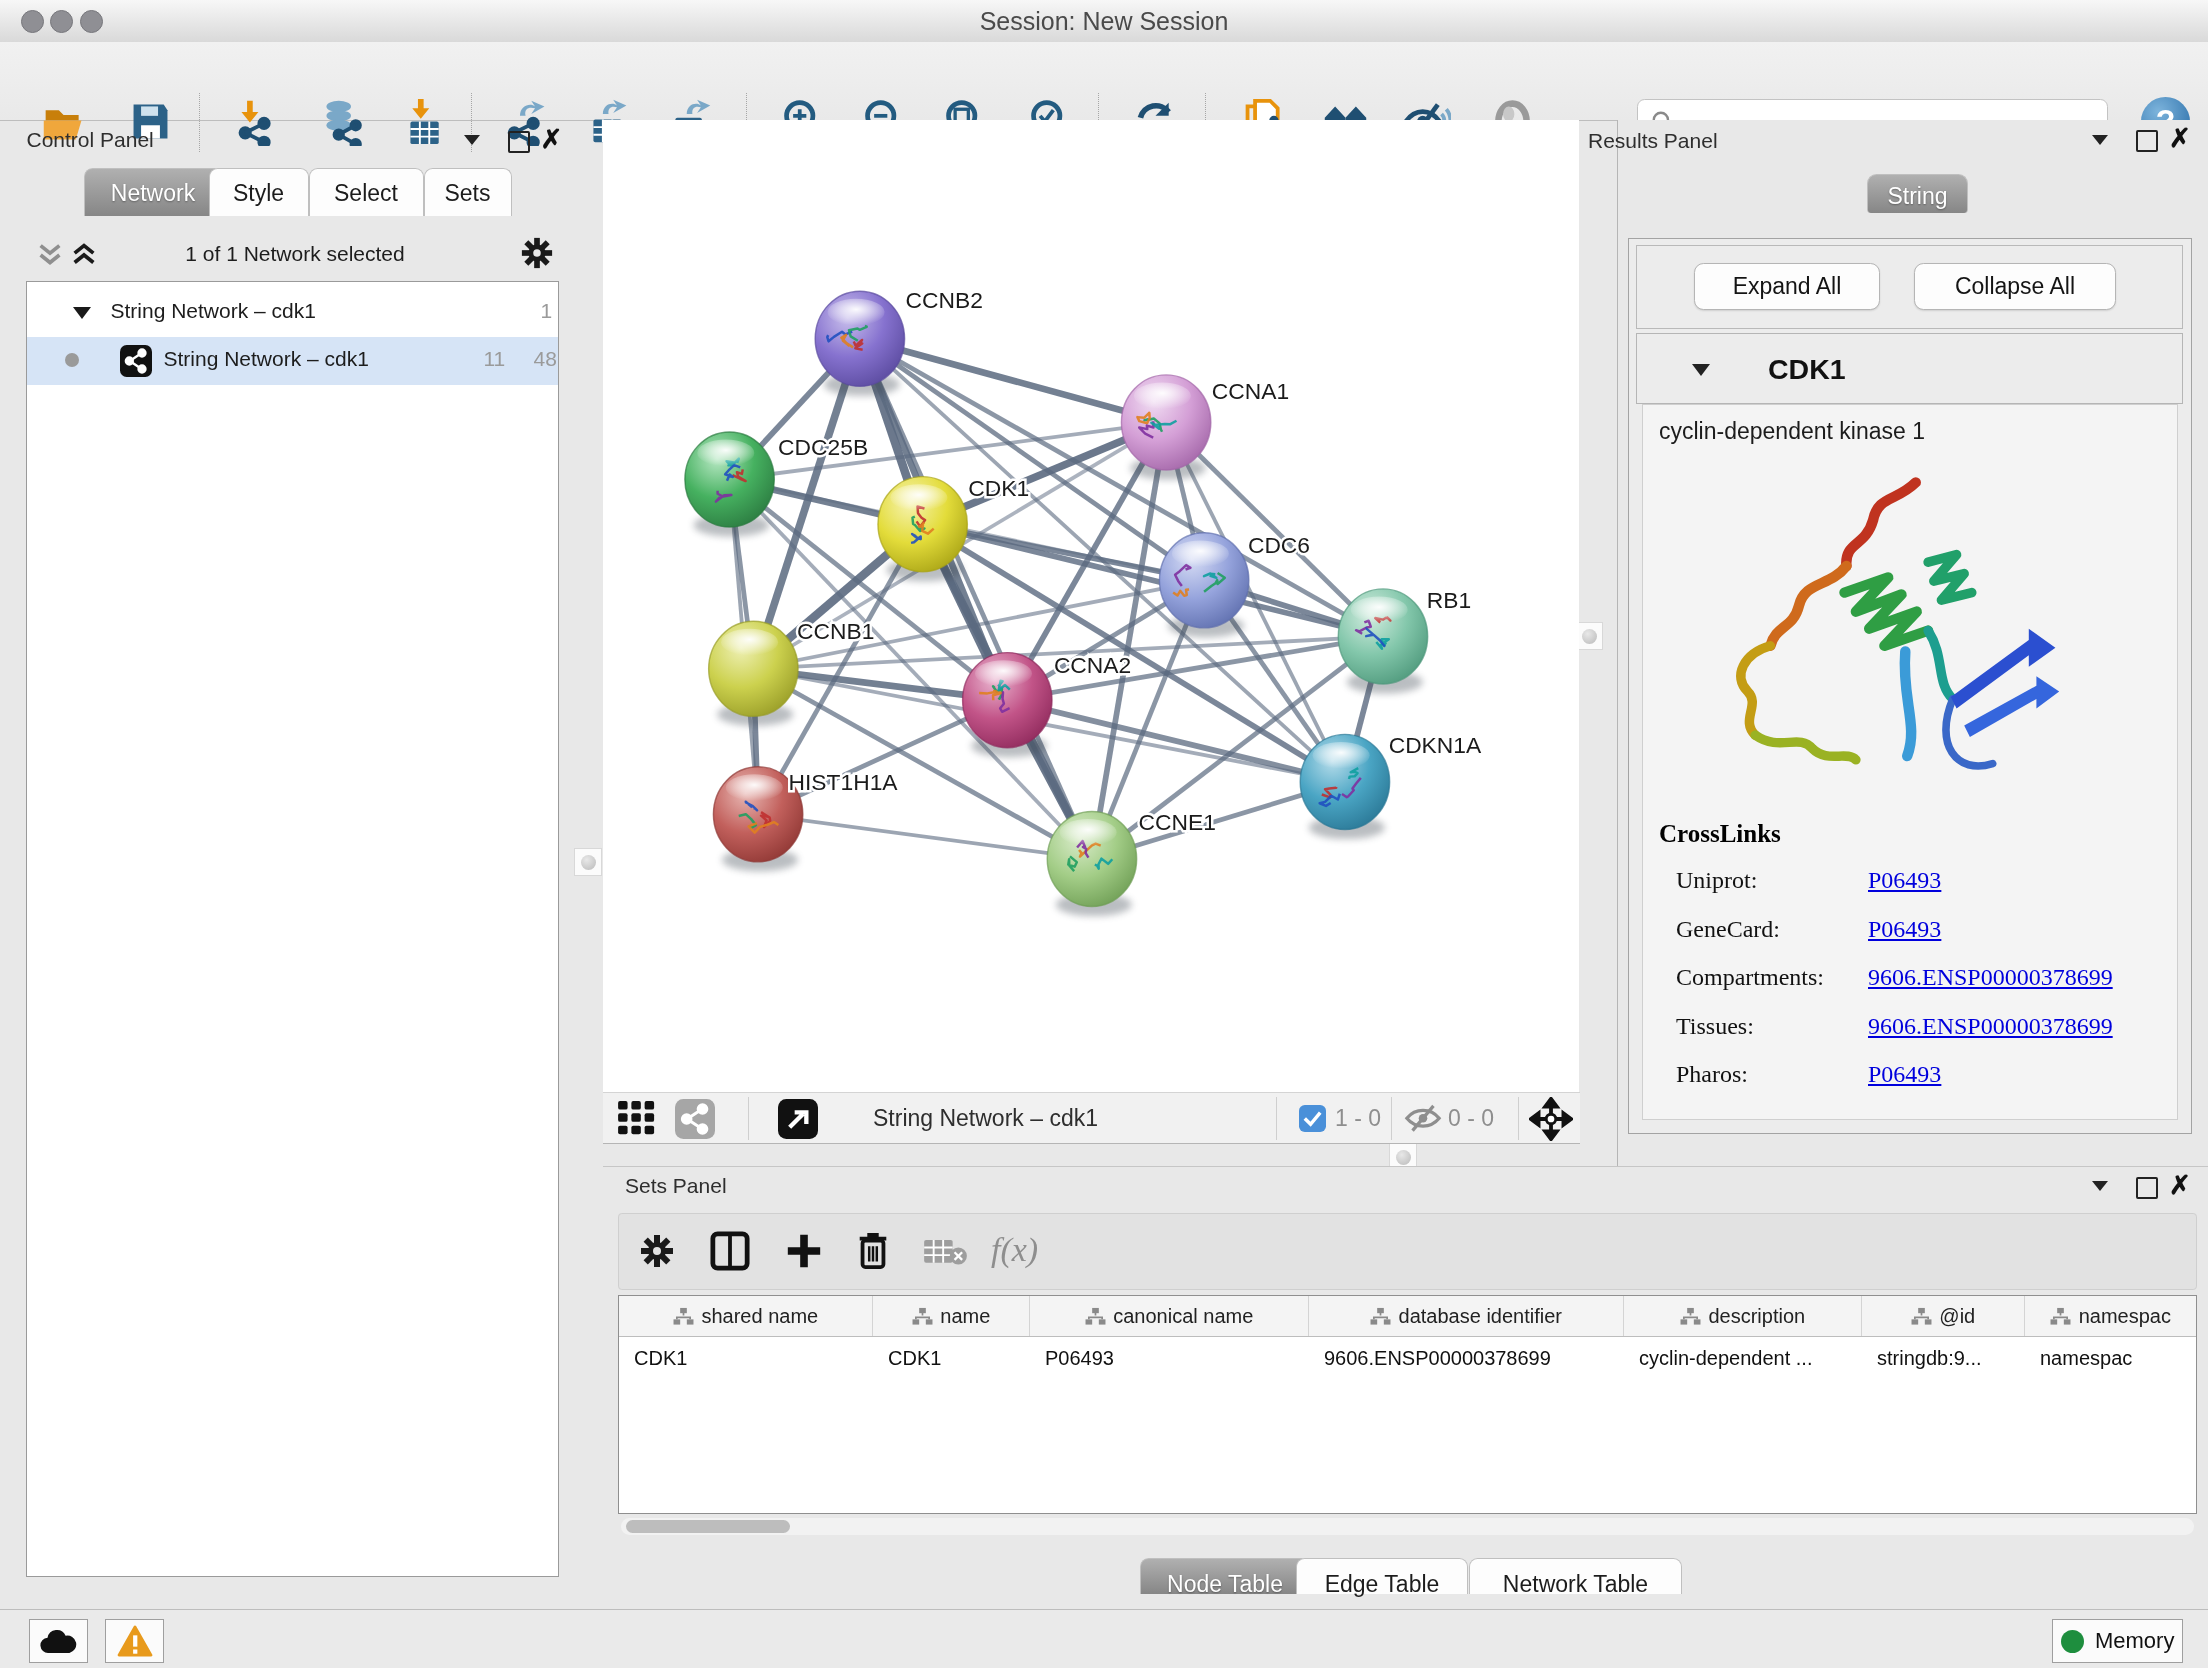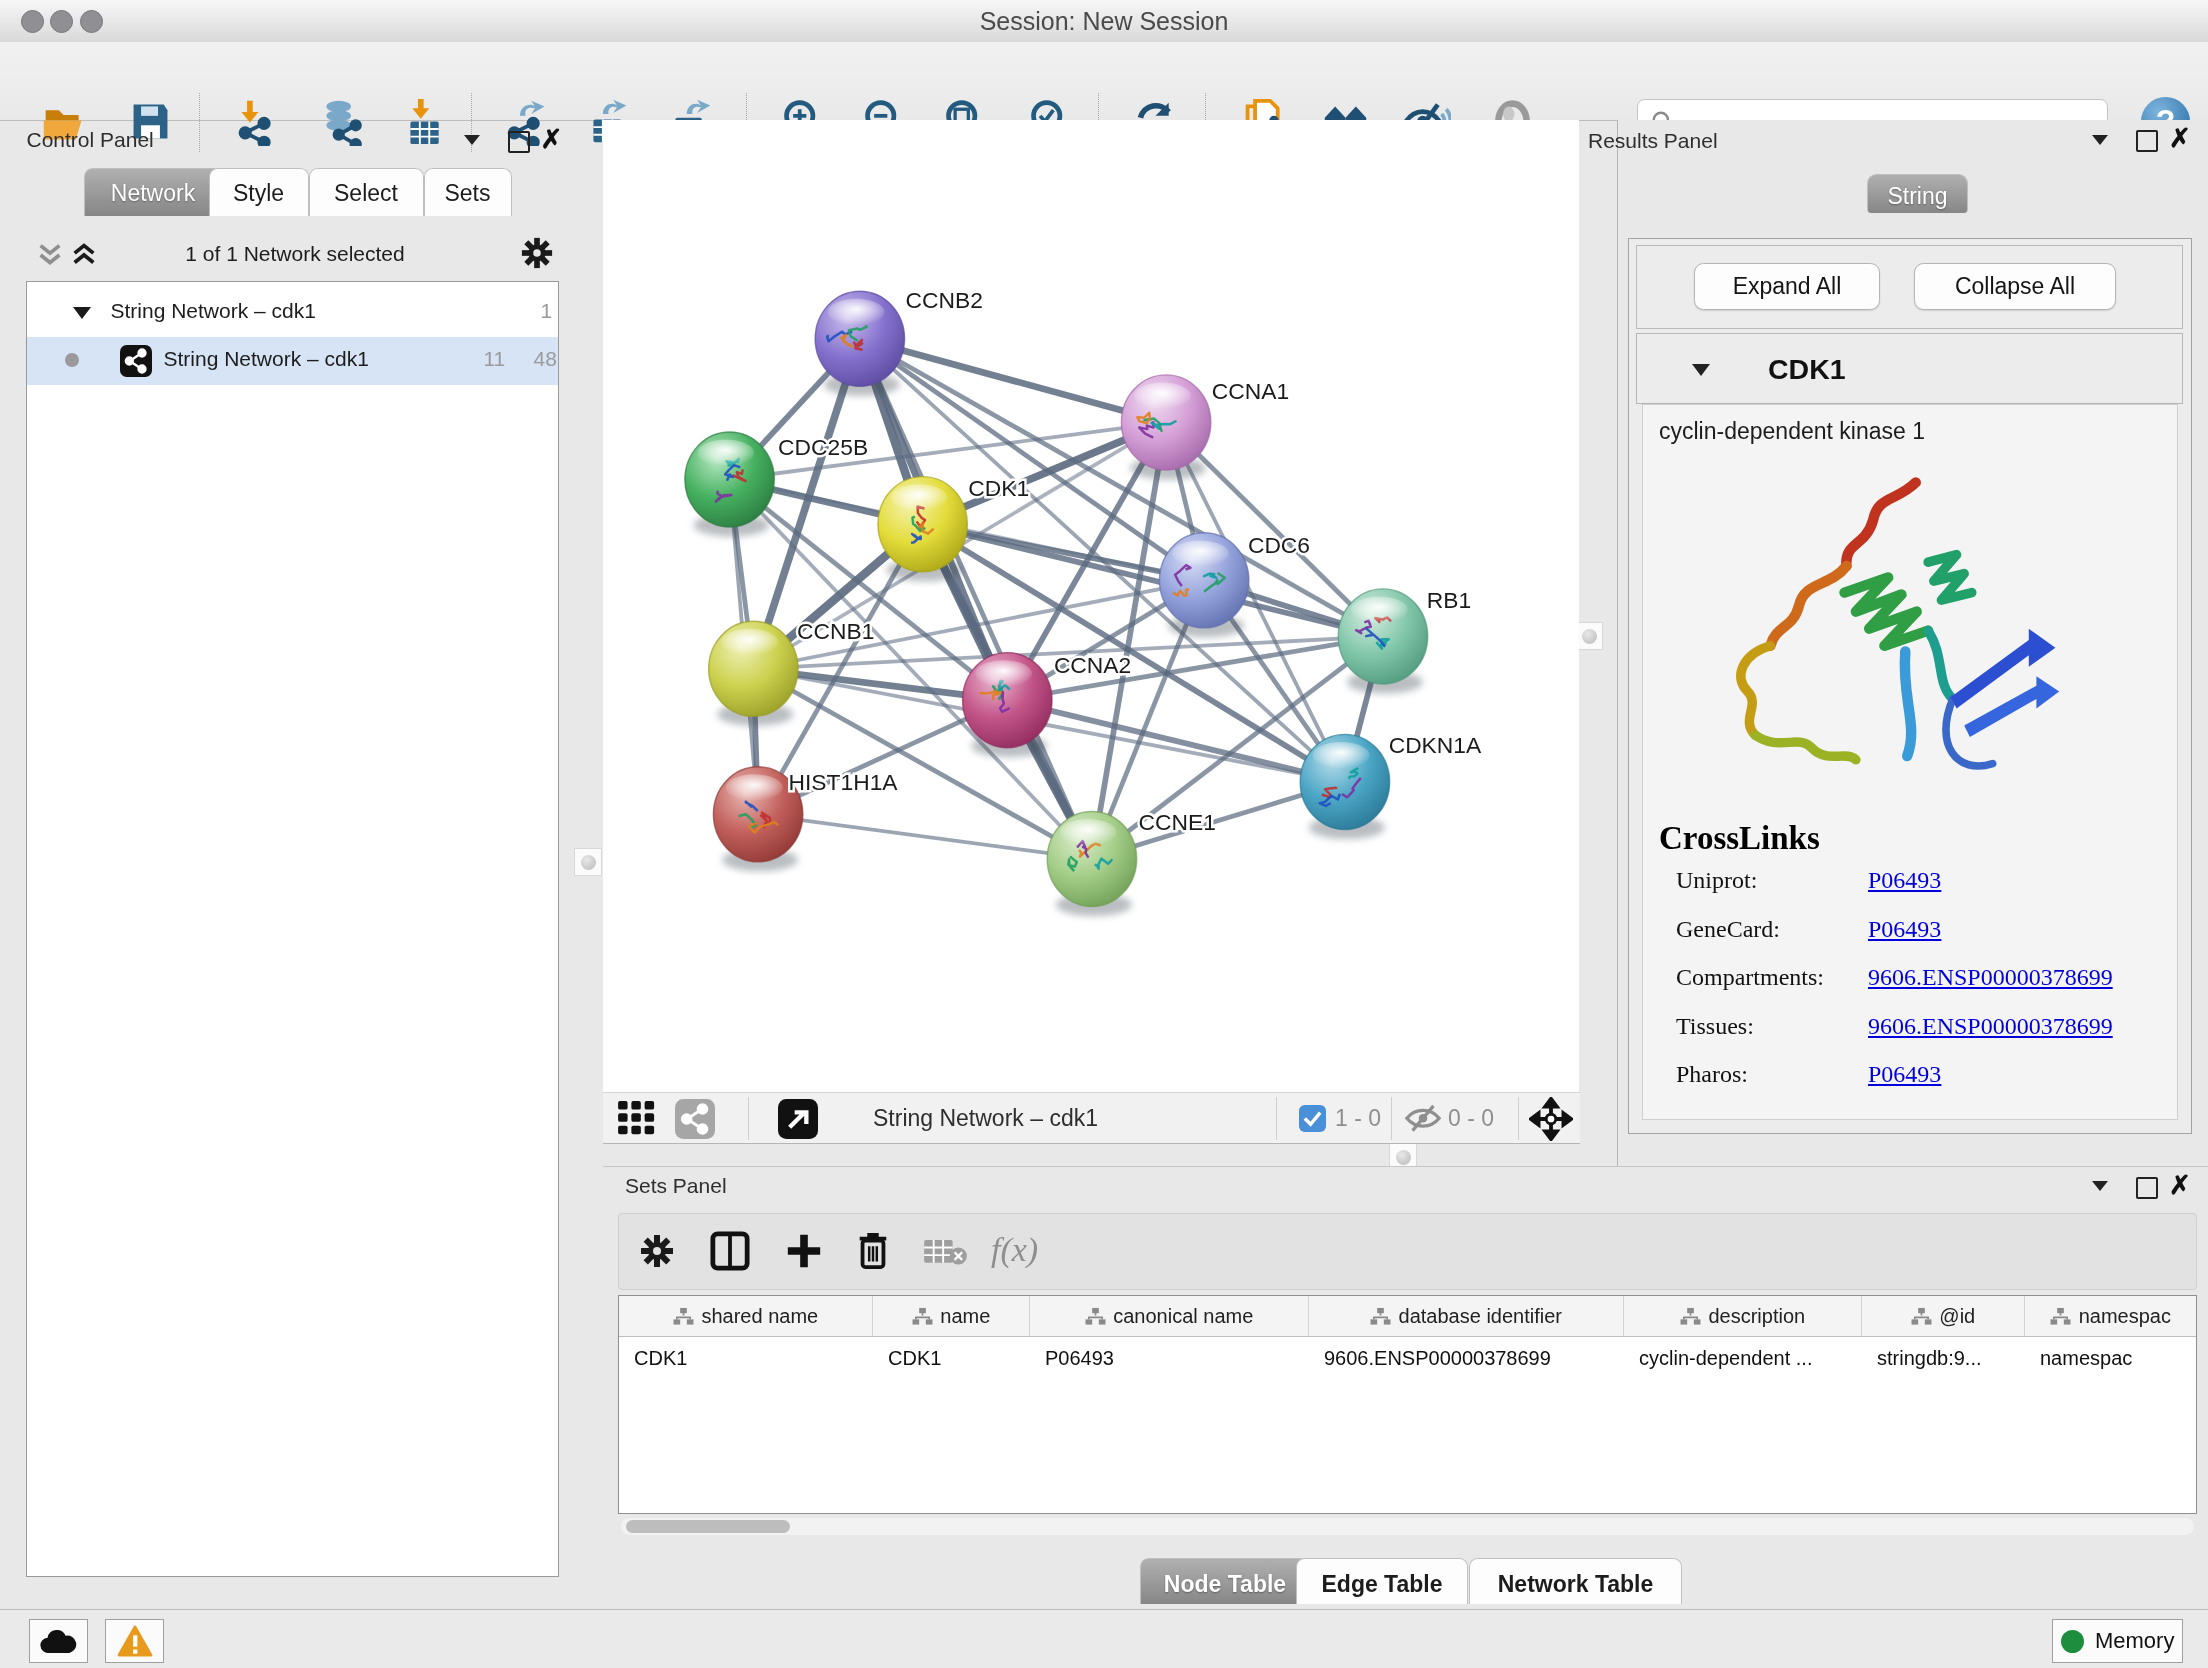--- a/index.html
+++ b/index.html
@@ -65,21 +65,21 @@
   .fx{font-family:"Liberation Serif",serif;font-style:italic;font-size:34px;color:#8e8e8e;}
   #tp-table{left:618px;top:1295px;width:1579px;height:219px;background:#fff;border:1.4px solid #8f8f8f;box-sizing:border-box;}
   #tp-header{display:flex;height:40px;background:#f4f4f4;border-bottom:1.9px solid #bdbdbd;}
   .th{display:flex;align-items:center;justify-content:center;gap:7.6px;font-size:20px;color:#222;
     border-right:1px solid #d4d4d4;box-sizing:border-box;overflow:hidden;white-space:nowrap;}
   #tp-row{display:flex;height:42px;}
   .td{font-size:20px;color:#111;padding-left:15px;display:flex;align-items:center;box-sizing:border-box;
     overflow:hidden;white-space:nowrap;}
   #tp-hscroll{left:621px;top:1518px;width:1573px;height:17px;background:#f2f2f2;border-radius:8.6px;}
   #tp-thumb{left:626px;top:1520px;width:164px;height:13.3px;background:#bdbdbd;border-radius:6.7px;cursor:pointer;}
-  .btab{position:absolute;top:1558px;height:46px;line-height:51px;font-weight:bold;}
+  .btab{position:absolute;top:1558px;height:36px;line-height:51px;}
   
   #statusbar{left:0;top:1609px;width:2208px;height:59px;background:#eaeaea;border-top:1px solid #bdbdbd;}
   .sb-btn{position:absolute;top:1619px;height:44px;background:#fbfbfb;border:1.9px solid #9f9f9f;
     display:flex;align-items:center;justify-content:center;cursor:pointer;box-sizing:border-box;}
 </style>
 </head>
 <body>
 
 <div class="abs" id="titlebar">
   <div class="abs tl" style="left:21px"></div>
@@ -589,21 +589,21 @@
     <path d="M150 128 L196 112 L162 148 L210 130 L176 166 L226 148 L192 184 L238 168" stroke="#2f9e44" stroke-width="11"></path>
     <path d="M238 96 L268 88 L244 116 L276 108 L252 136 L284 128" stroke="#21a06a" stroke-width="10"></path>
     <path d="M238 168 C256 196 246 222 264 240" stroke="#1d9e8f" stroke-width="10"></path>
     <path d="M264 240 C244 288 268 320 306 308" stroke="#3a68c8" stroke-width="8"></path>
     <path d="M214 190 C210 240 228 268 216 300" stroke="#3b9bd8" stroke-width="11"></path>
   </g>
   <polygon points="262,238 344,178 344,166 372,186 344,206 344,194 268,250" fill="#2b4fd0"></polygon>
   <polygon points="276,268 352,226 352,216 376,232 352,250 352,240 282,280" fill="#3566dd"></polygon>
 </svg>
 
-<div class="abs serif" style="left:1659px;top:820px;font-size:33px;font-weight:bold;color:#000">CrossLinks</div>
+<div class="abs serif" style="left:1659px;top:820px;font-size:25px;font-weight:bold;color:#000">CrossLinks</div>
 <div class="abs serif xl-label" style="left:1676px;top:867px">Uniprot:</div>
 <div class="abs serif xl-link" style="left:1868px;top:867px">P06493</div>
 <div class="abs serif xl-label" style="left:1676px;top:916px">GeneCard:</div>
 <div class="abs serif xl-link" style="left:1868px;top:916px">P06493</div>
 <div class="abs serif xl-label" style="left:1676px;top:964px">Compartments:</div>
 <div class="abs serif xl-link" style="left:1868px;top:964px">9606.ENSP00000378699</div>
 <div class="abs serif xl-label" style="left:1676px;top:1013px">Tissues:</div>
 <div class="abs serif xl-link" style="left:1868px;top:1013px">9606.ENSP00000378699</div>
 <div class="abs serif xl-label" style="left:1676px;top:1061px">Pharos:</div>
 <div class="abs serif xl-link" style="left:1868px;top:1061px">P06493</div>

